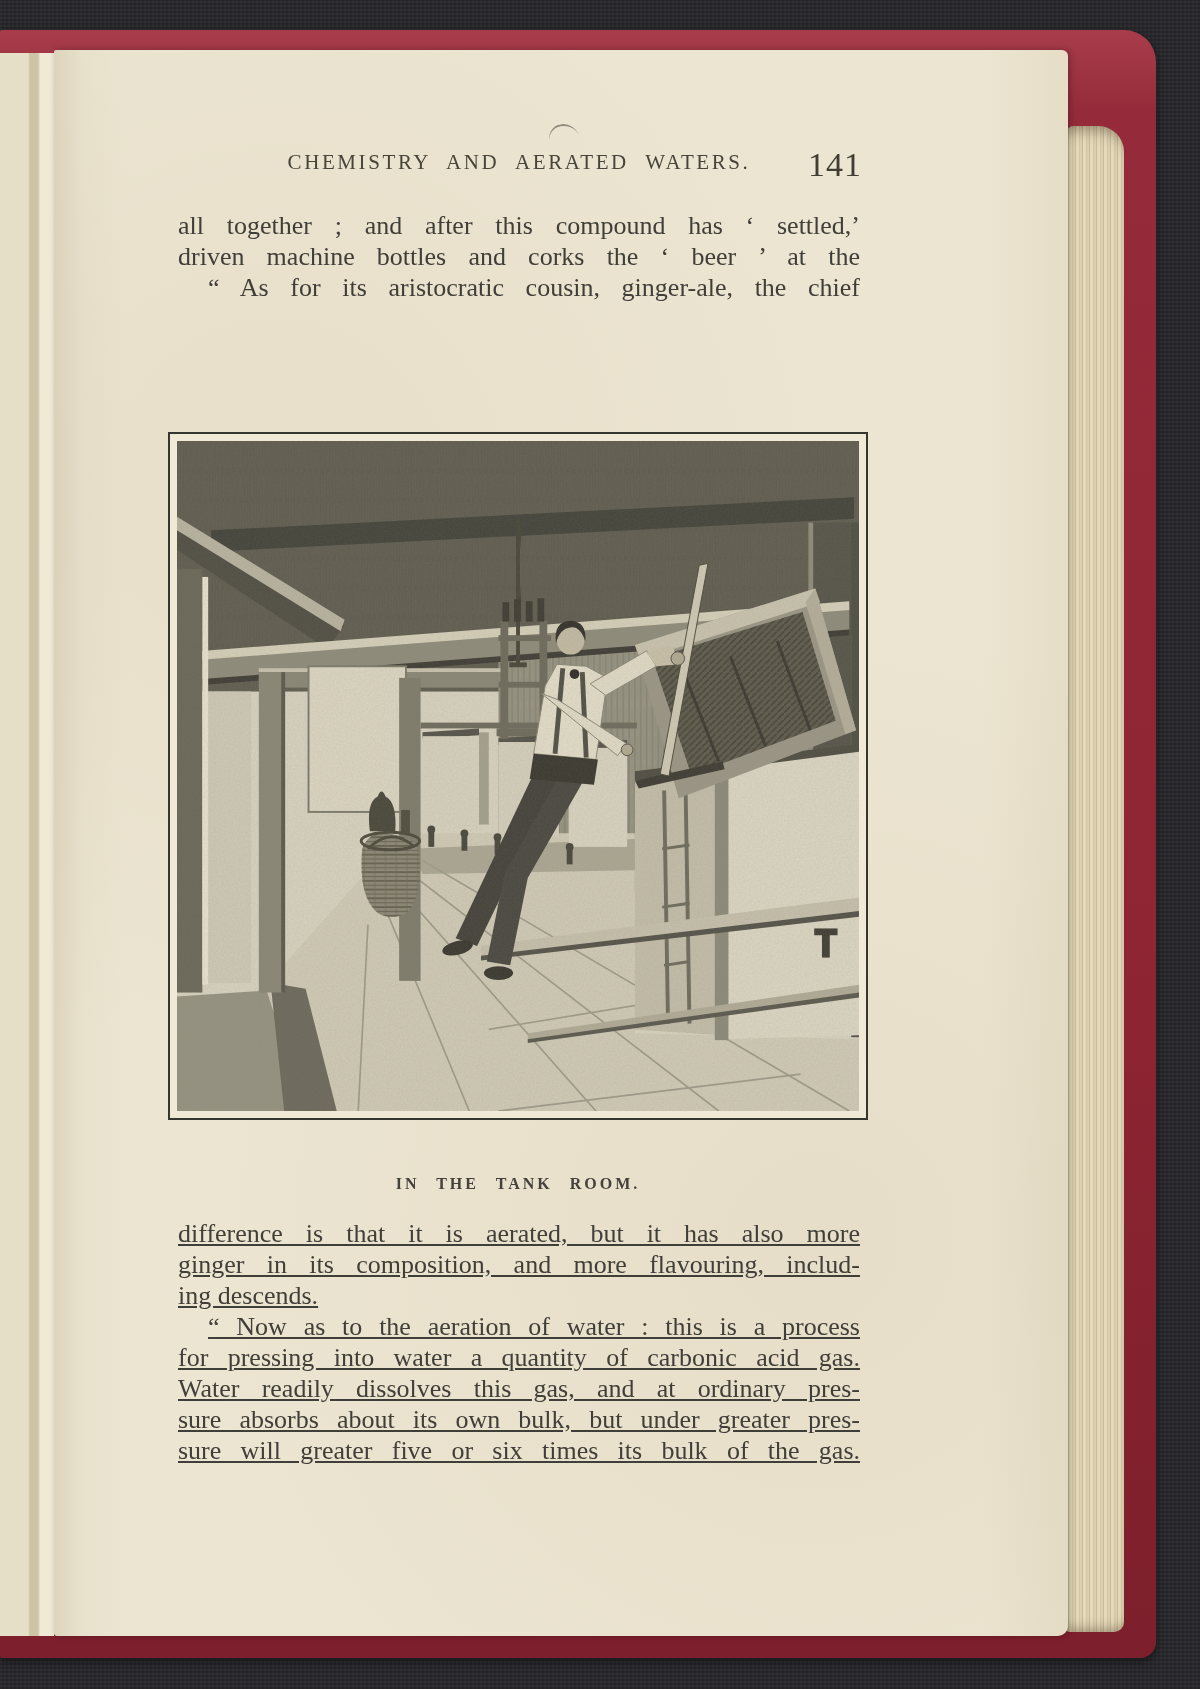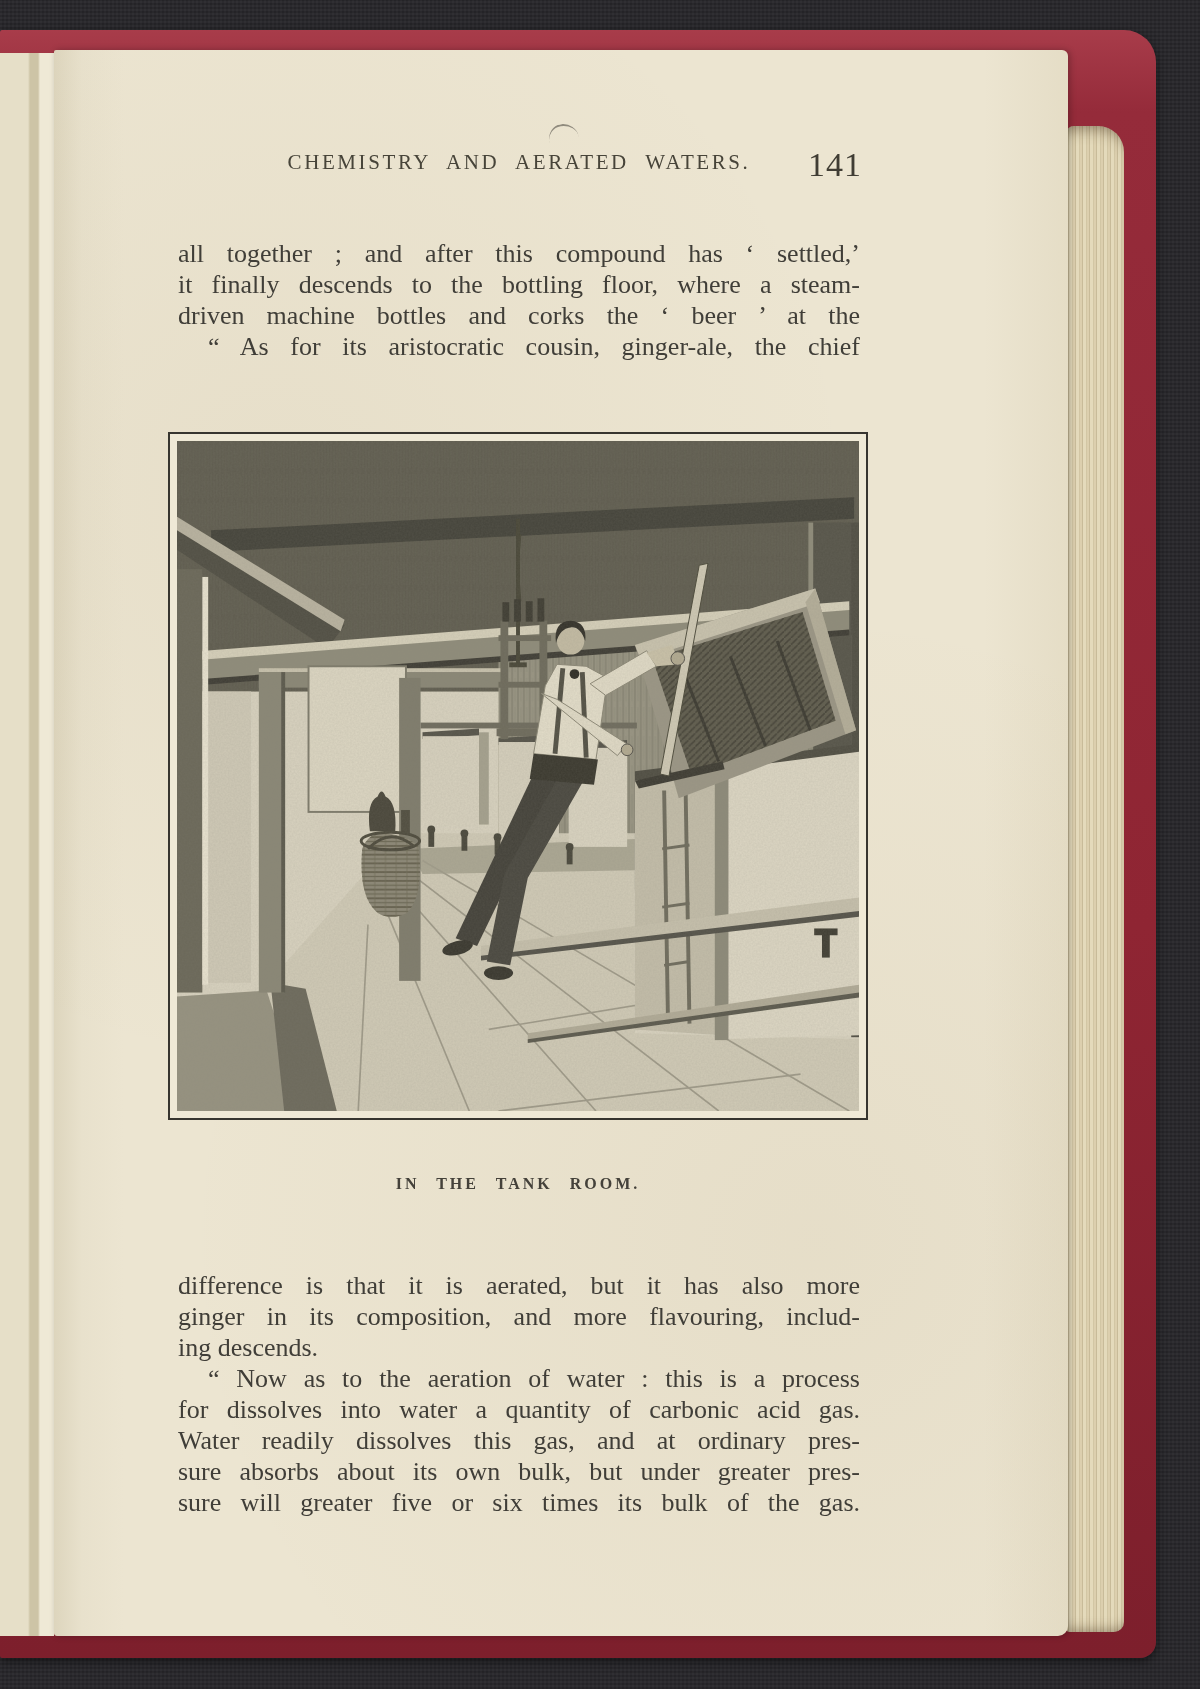--- a/index.html
+++ b/index.html
@@ -55,23 +55,23 @@
   .header-row{position:absolute;left:124px;top:100px;width:682px;height:34px;}
   .running-title{
     width:100%;text-align:center;
     font-size:21px;letter-spacing:2.6px;word-spacing:9px;color:#474439;
   }
   .folio{
     position:absolute;right:-2px;top:-4px;
     font-size:34px;letter-spacing:1px;color:#403d34;
   }
   
-  .textblock{position:absolute;left:124px;width:682px;font-size:26px;color:#403e38;margin-top:28px;}
+  .textblock{position:absolute;left:124px;width:682px;font-size:26px;color:#403e38;}
   .tb-top{top:160px;}
-  .tb-bottom{top:1192px;}
+  .tb-bottom{top:1168px;text-decoration:underline;}
   .line{height:31px;line-height:31px;overflow:hidden;text-align:justify;white-space:normal;}
   .line.jl::after{content:"";display:inline-block;width:100%;height:0;vertical-align:top;}
   .line.plain{text-align:left;}
   .line.indent{text-indent:30px;}
   
   .illus{
     position:absolute;left:114px;top:382px;width:700px;height:688px;
     border:2.5px solid #37352f;background:#efe9d6;box-sizing:border-box;padding:7px;
   }
   .illus svg{display:block;width:100%;height:100%;}
@@ -93,21 +93,20 @@
 
     <div class="stray-mark"></div>
 
     <div class="header-row">
       <div class="running-title">CHEMISTRY AND AERATED WATERS.</div>
       <div class="folio">141</div>
     </div>
 
     <div class="textblock tb-top">
       <div class="line jl">all together ; and after this compound has ‘ settled,’</div>
-      <div class="line jl">it finally descends to the bottling floor, where a steam-</div>
       <div class="line jl">driven machine bottles and corks the ‘ beer ’ at the</div>
       <div class="line jl indent">“ As for its aristocratic cousin, ginger-ale, the chief</div>
     </div>
 
     <div class="illus">
       <svg viewBox="0 0 700 690" preserveAspectRatio="none">
         <defs>
           <pattern id="vst" width="6" height="30" patternUnits="userSpaceOnUse">
             <line x1="2" y1="0" x2="2" y2="30" stroke="#6a6757" stroke-width="1.3" opacity="0.55"></line>
             <line x1="5" y1="4" x2="5" y2="28" stroke="#7c7968" stroke-width="0.8" opacity="0.4"></line>
@@ -281,20 +280,20 @@
       </svg>
     </div>
 
     <div class="caption">IN THE TANK ROOM.</div>
 
     <div class="textblock tb-bottom">
       <div class="line jl">difference is that it is aerated, but it has also more</div>
       <div class="line jl">ginger in its composition, and more flavouring, includ-</div>
       <div class="line plain">ing descends.</div>
       <div class="line jl indent">“ Now as to the aeration of water : this is a process</div>
-      <div class="line jl">for dissolves into water a quantity of carbonic acid gas.</div>
+      <div class="line jl">for pressing into water a quantity of carbonic acid gas.</div>
       <div class="line jl">Water readily dissolves this gas, and at ordinary pres-</div>
       <div class="line jl">sure absorbs about its own bulk, but under greater pres-</div>
       <div class="line jl">sure will greater five or six times its bulk of the gas.</div>
     </div>
 
   </div>
 </div>
 
 </body></html>

